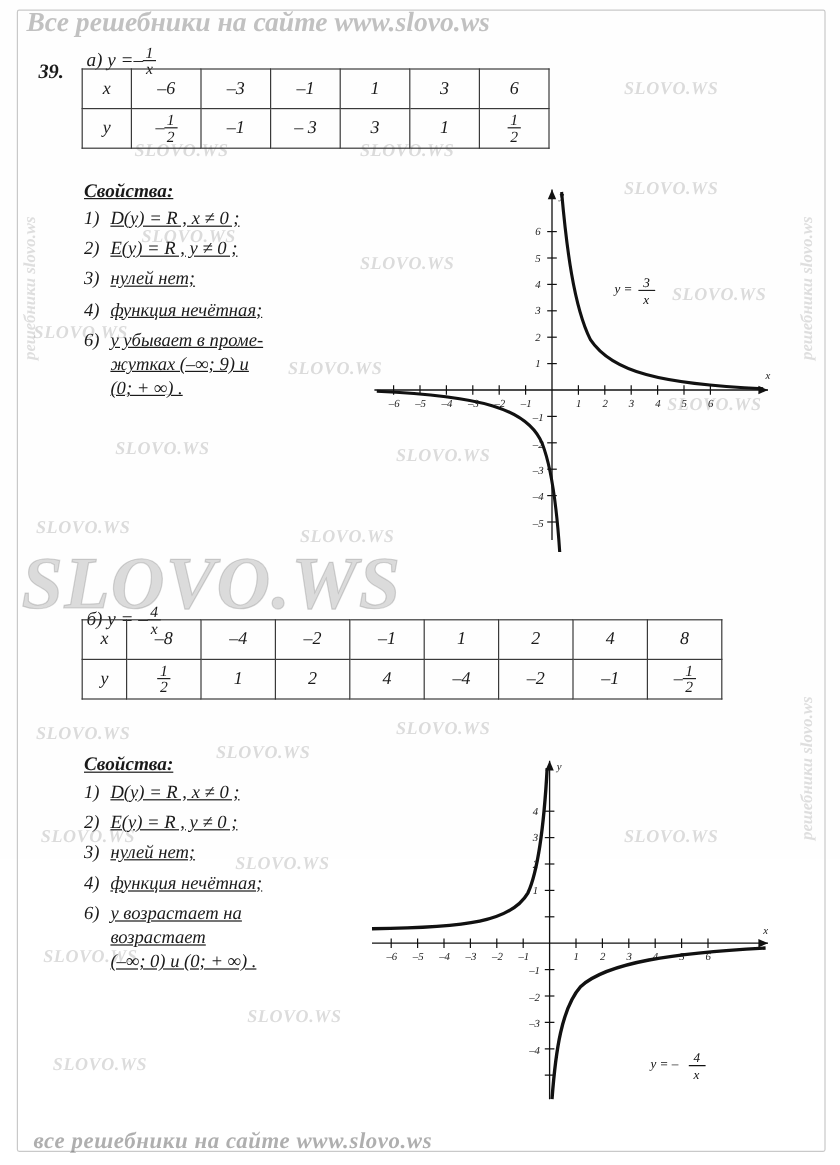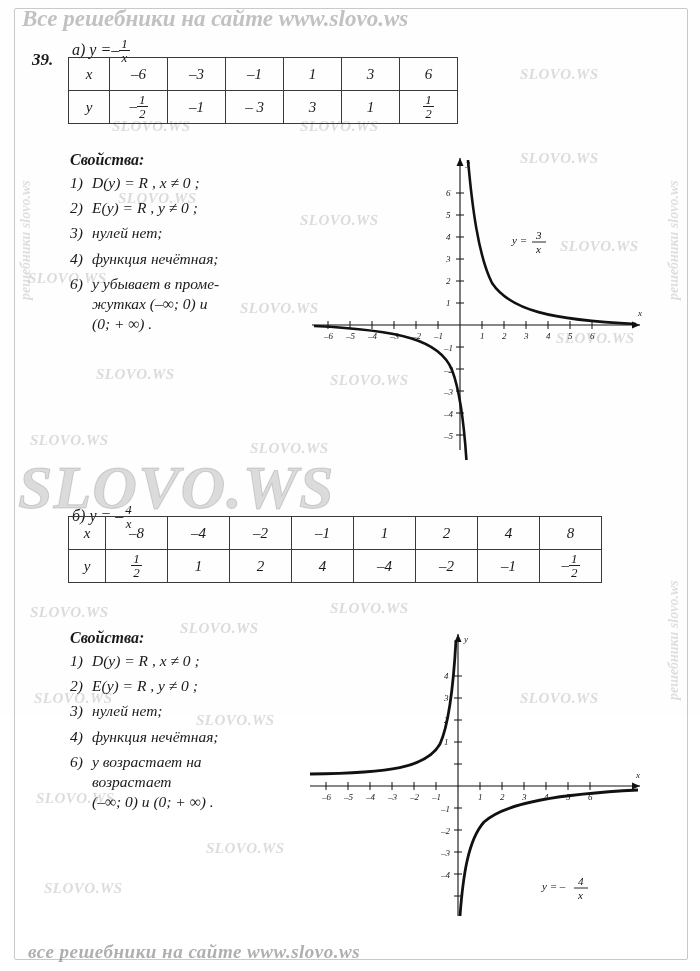--- a/index.html
+++ b/index.html
@@ -78,20 +78,21 @@
   #table-a{left:68px;top:57px;}
   #table-a td{width:55px;}
   #table-a td.lbl{width:38px;}
   #table-b{left:68px;top:516px;}
   #table-b td{width:59px;}
   #table-b td.lbl{width:34px;}
   .props{
     position:absolute;
     font-size:15.5px;
     line-height:1.05;
+    text-decoration:underline;
   }
   .props .title{font-weight:bold;font-style:italic;margin-bottom:6px;font-size:16px;}
   .props .row{margin-bottom:9px;white-space:nowrap;font-style:italic;}
   .props .row .idx{display:inline-block;width:22px;font-style:italic;}
   .props .cont{display:block;margin-left:22px;margin-top:4px;font-style:italic;}
   #props-a{left:70px;top:152px;}
   #props-b{left:70px;top:630px;}
   .graph{position:absolute;}
   svg{display:block;}
   .axislbl{font-size:9px;font-family:"Liberation Serif",serif;font-style:italic;fill:#222;}
@@ -170,21 +171,21 @@
     </tr>
   </tbody>
     </table>
 
   <div class="props" id="props-a">
     <div class="title">Свойства:</div>
     <div class="row"><span class="idx">1)</span><span>D(y) = R , x ≠ 0 ;</span></div>
     <div class="row"><span class="idx">2)</span><span>E(y) = R , y ≠ 0 ;</span></div>
     <div class="row"><span class="idx">3)</span><span>нулей нет;</span></div>
     <div class="row"><span class="idx">4)</span><span>функция нечётная;</span></div>
-    <div class="row"><span class="idx">6)</span><span>y убывает в проме-</span><span class="cont">жутках (–∞; 0) и</span><span class="cont">(0; + ∞) .</span></div>
+    <div class="row"><span class="idx">6)</span><span>y убывает в проме-</span><span class="cont">жутках (–∞; 9) и</span><span class="cont">(0; + ∞) .</span></div>
   </div>
 
   <div class="graph" id="graph-a" style="left:300px;top:150px;">
     <svg width="350" height="310" viewBox="0 0 350 310">
 
       <g stroke="#111" stroke-width="1.1" fill="none">
         <line x1="12" y1="175" x2="340" y2="175"></line>
         <polygon points="340,175 332,171.5 332,178.5" fill="#111" stroke="none"></polygon>
         <line x1="160" y1="300" x2="160" y2="8"></line>
         <polygon points="160,8 156.5,16 163.5,16" fill="#111" stroke="none"></polygon>

